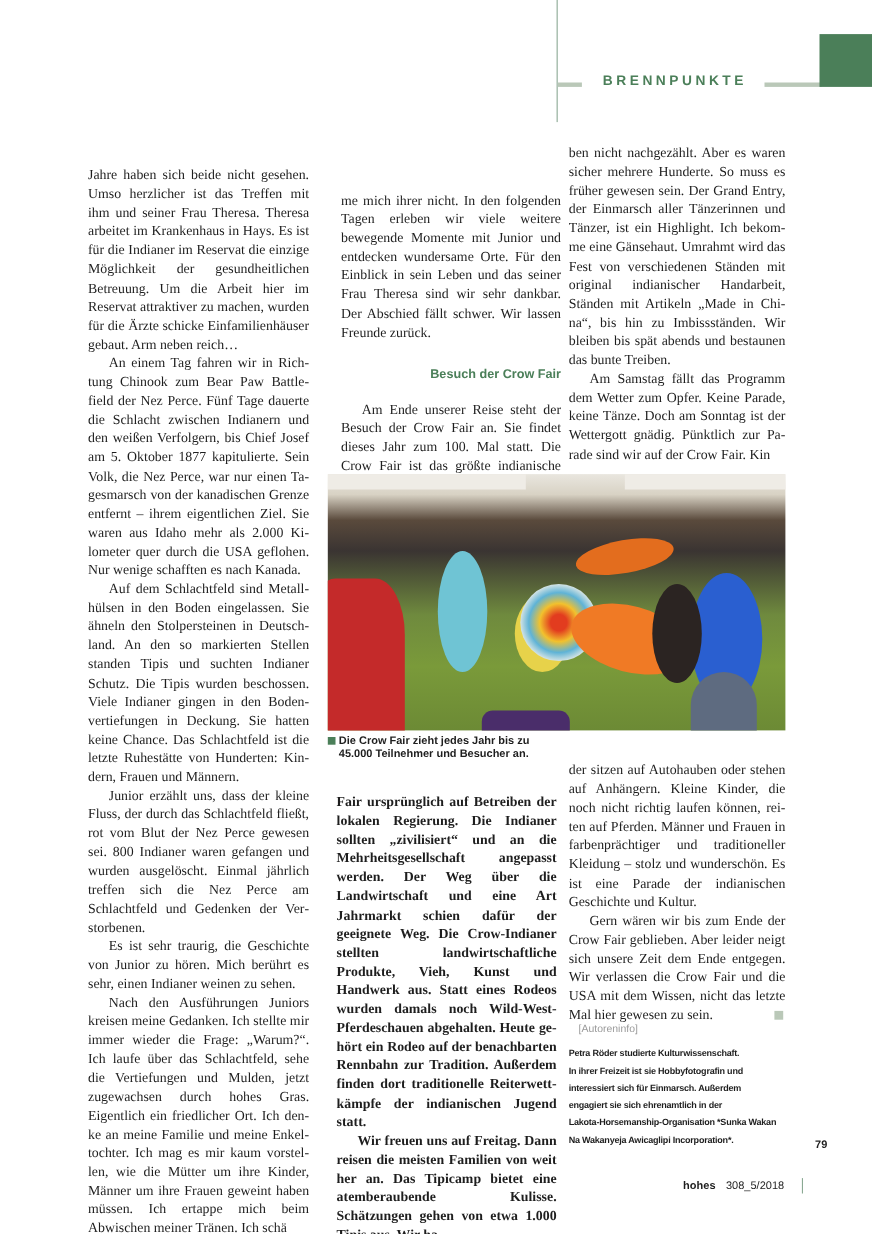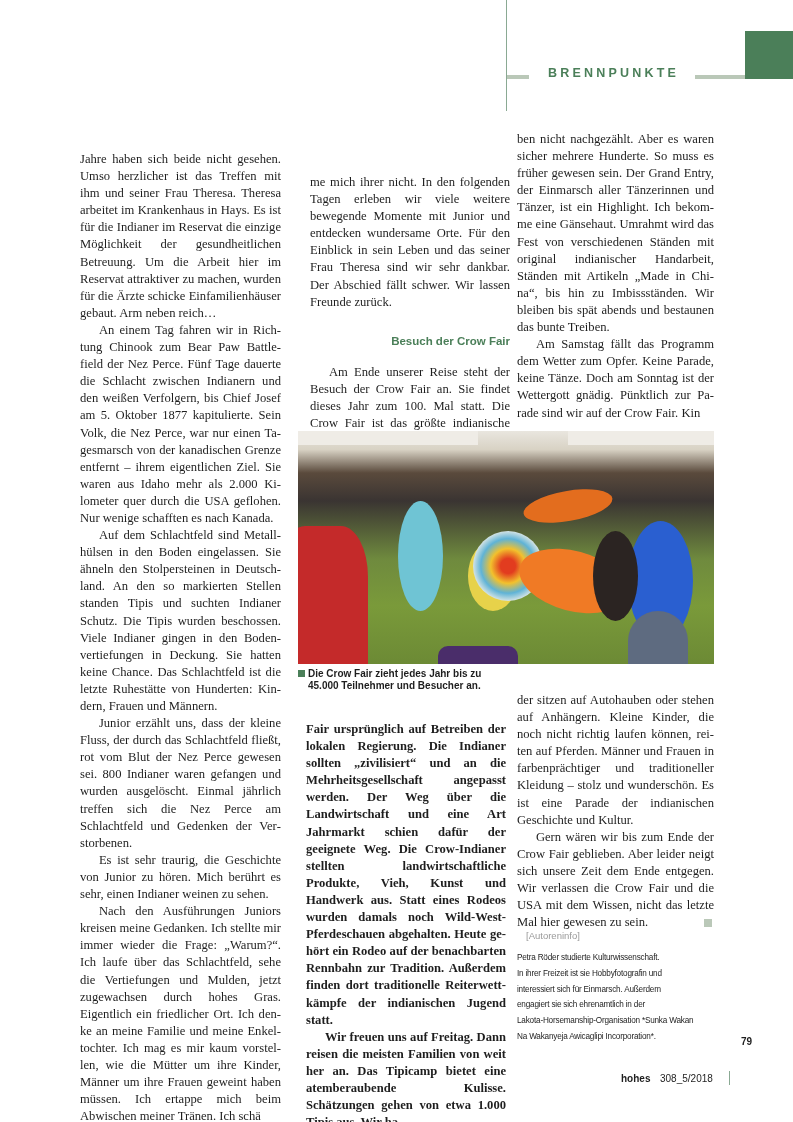--- a/index.html
+++ b/index.html
@@ -32,21 +32,21 @@
   .caption { position: absolute; left: 298px; top: 668px; width: 190px; font-family: "Liberation Sans", "DejaVu Sans", sans-serif;
              font-size: 10px; font-weight: bold; line-height: 11.7px; color: #1e1e1e; padding-left: 10px; }
   .caption .sq { position: absolute; left: 0; top: 2px; width: 7px; height: 7px; background: #4b7f59; }
 
   .end-sq { display: inline-block; width: 8px; height: 8px; background: #bac8b8; float: right; margin-top: 5px; margin-right: 2px; }
 
   .author-label { position: absolute; left: 526px; top: 930px; font-family: "Liberation Sans", "DejaVu Sans", sans-serif;
                   font-size: 9.5px; color: #9a9a9a; }
   .author-info { position: absolute; left: 517px; top: 950px; width: 210px; font-family: "Liberation Sans", "DejaVu Sans", sans-serif;
                  font-size: 8.2px; line-height: 15.8px; color: #1e1e1e; letter-spacing: -0.2px; }
-  .author-info div { white-space: nowrap; }
+  .author-info div { white-space: nowrap; font-weight: bold; }
 
   .footer { position: absolute; top: 1073px; left: 580px; width: 200px; font-family: "Liberation Sans", "DejaVu Sans", sans-serif;
             font-size: 10px; color: #1e1e1e; }
   .footer .brand { position: absolute; left: 41px; font-weight: bold; }
   .footer .issue { position: absolute; left: 80px; }
   .footer-sep { position: absolute; left: 729px; top: 1071px; width: 1px; height: 14px; background: #8aa993; }
   .page-num { position: absolute; left: 741px; top: 1036px; font-family: "Liberation Sans", "DejaVu Sans", sans-serif;
               font-size: 10px; font-weight: bold; color: #1e1e1e; }
 </style>
 </head>

